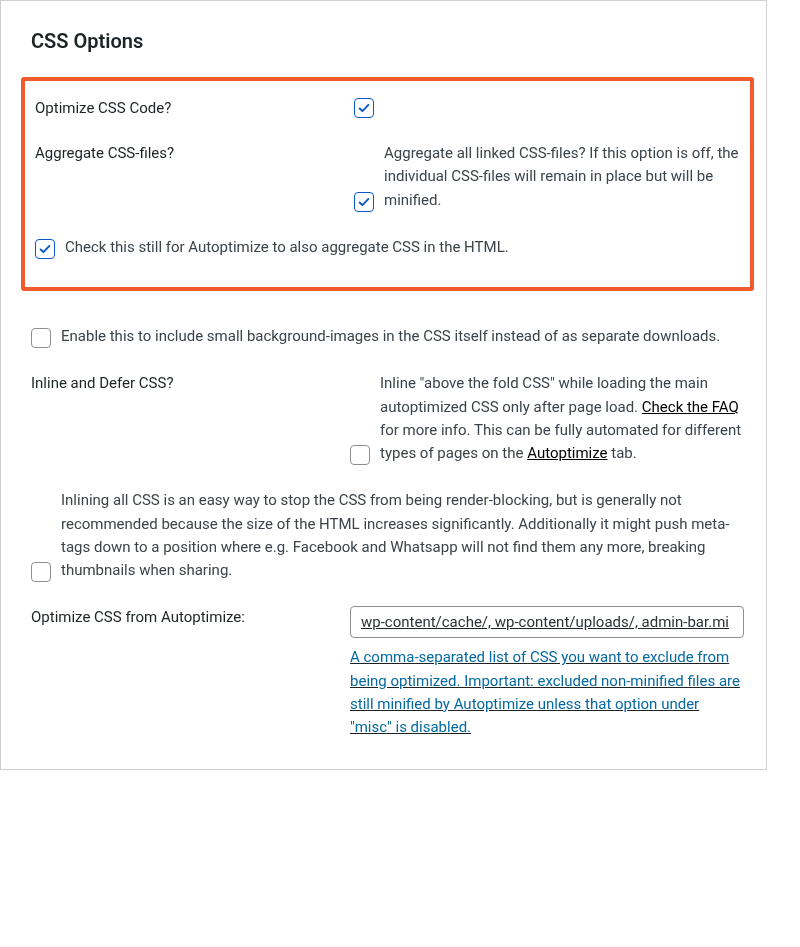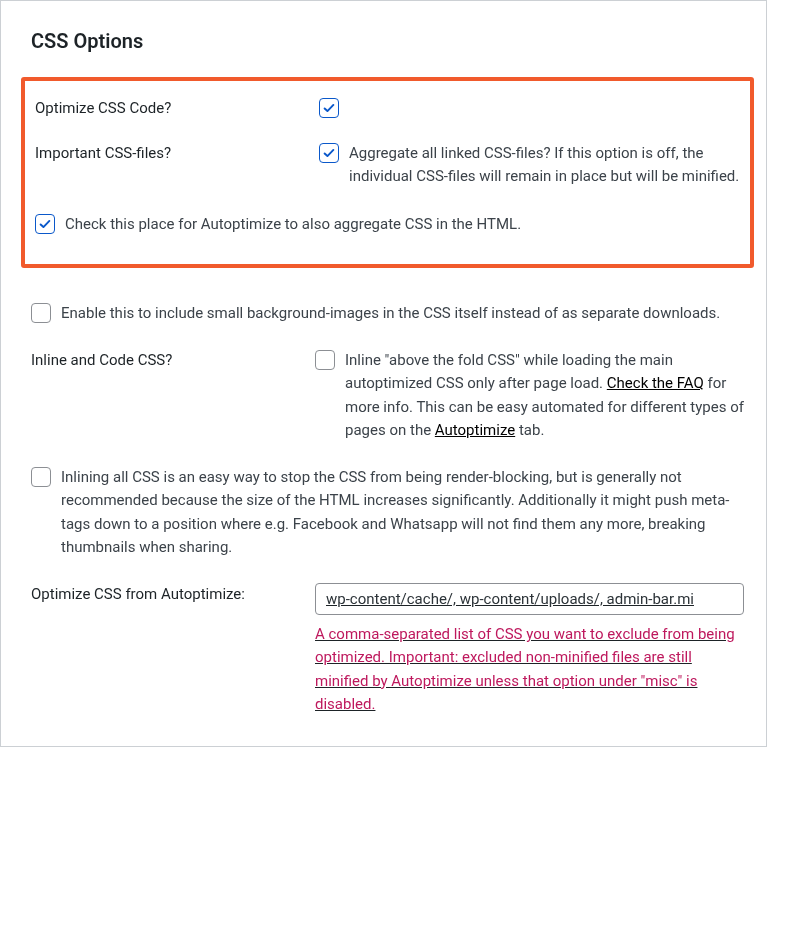--- a/index.html
+++ b/index.html
@@ -24,34 +24,35 @@
   .highlight-box {
     border: 4px solid #f15a2c;
     border-radius: 3px;
     margin: 0 -10px 20px -10px;
     padding: 10px 10px 18px 10px;
   }
   .row {
     display: flex;
     align-items: flex-start;
     padding: 14px 0 10px 0;
+    gap: 35px;
   }
   .highlight-box .row:first-child {
     padding-top: 6px;
   }
   .row-label {
     flex: 0 0 284px;
     font-size: 15px;
     color: #1d2327;
     padding-top: 2px;
   }
   .row-body {
     flex: 1;
     display: flex;
-    align-items: flex-start;
+    align-items: flex-end;
     gap: 10px;
   }
   .chk {
     width: 20px;
     height: 20px;
     border: 1.5px solid #8c8f94;
     border-radius: 4px;
     background: #fff;
     display: inline-flex;
     align-items: center;
@@ -93,21 +94,21 @@
   .input-wrap {
     flex: 1;
     display: flex;
     flex-direction: column;
     text-decoration: underline;
   }
   .below-input {
     margin-top: 8px;
     font-size: 15px;
     line-height: 1.55;
-    color: #be185d;
+    color: #0369a1;
   }
 </style>
 </head>
 <body>
 
 <div class="panel">
   <div class="panel-title">CSS Options</div>
 
   <div class="highlight-box">
 
@@ -116,61 +117,61 @@
       <div class="row-body">
         <span class="chk checked">
           <svg class="tick" viewBox="0 0 16 16">
               <path d="M3 8.5 L6.2 11.5 L13 4.5" stroke="#0a58ca" stroke-width="2.2" fill="none" stroke-linecap="round" stroke-linejoin="round"></path>
             </svg>
         </span>
       </div>
     </div>
 
     <div class="row">
-      <div class="row-label">Important CSS-files?</div>
+      <div class="row-label">Aggregate CSS-files?</div>
       <div class="row-body">
         <span class="chk checked">
           <svg class="tick" viewBox="0 0 16 16">
               <path d="M3 8.5 L6.2 11.5 L13 4.5" stroke="#0a58ca" stroke-width="2.2" fill="none" stroke-linecap="round" stroke-linejoin="round"></path>
             </svg>
         </span>
         <div class="desc">Aggregate all linked CSS-files? If this option is off, the individual CSS-files will remain in place but will be minified.</div>
       </div>
     </div>
 
     <div class="row">
       <div class="row-body">
         <span class="chk checked">
           <svg class="tick" viewBox="0 0 16 16">
               <path d="M3 8.5 L6.2 11.5 L13 4.5" stroke="#0a58ca" stroke-width="2.2" fill="none" stroke-linecap="round" stroke-linejoin="round"></path>
             </svg>
         </span>
-        <div class="desc">Check this place for Autoptimize to also aggregate CSS in the HTML.</div>
+        <div class="desc">Check this still for Autoptimize to also aggregate CSS in the HTML.</div>
       </div>
     </div>
 
   </div>
 
   <div class="row">
     <div class="row-body">
       <span class="chk">
         
       </span>
       <div class="desc">Enable this to include small background-images in the CSS itself instead of as separate downloads.</div>
     </div>
   </div>
 
   <div class="row">
-    <div class="row-label">Inline and Code CSS?</div>
+    <div class="row-label">Inline and Defer CSS?</div>
     <div class="row-body">
       <span class="chk">
         
       </span>
       <div class="desc">
-        <span>Inline "above the fold CSS" while loading the main autoptimized CSS only after page load. </span><a href="#">Check the FAQ</a><span> for more info. This can be easy automated for different types of pages on the </span><a href="#">Autoptimize</a><span> tab.</span>
+        <span>Inline "above the fold CSS" while loading the main autoptimized CSS only after page load. </span><a href="#">Check the FAQ</a><span> for more info. This can be fully automated for different types of pages on the </span><a href="#">Autoptimize</a><span> tab.</span>
       </div>
     </div>
   </div>
 
   <div class="row">
     <div class="row-body">
       <span class="chk">
         
       </span>
       <div class="desc">Inlining all CSS is an easy way to stop the CSS from being render-blocking, but is generally not recommended because the size of the HTML increases significantly. Additionally it might push meta-tags down to a position where e.g. Facebook and Whatsapp will not find them any more, breaking thumbnails when sharing.</div>

